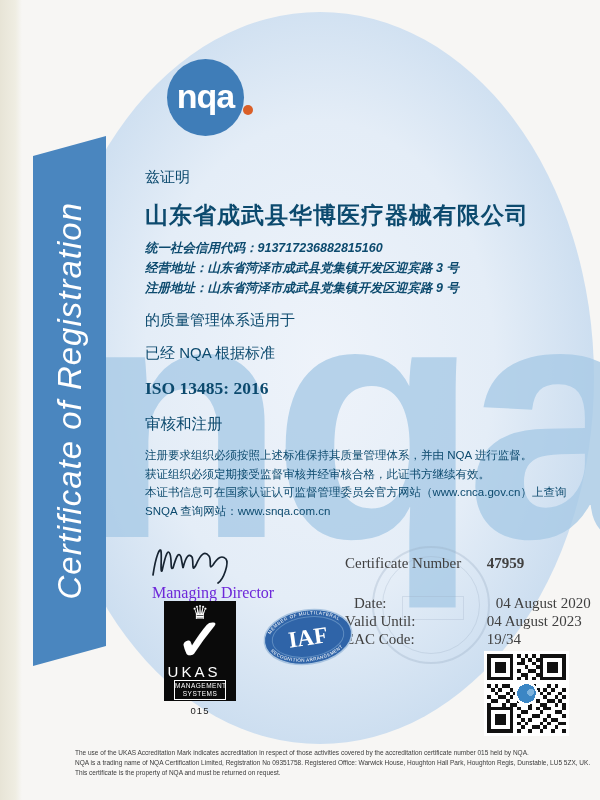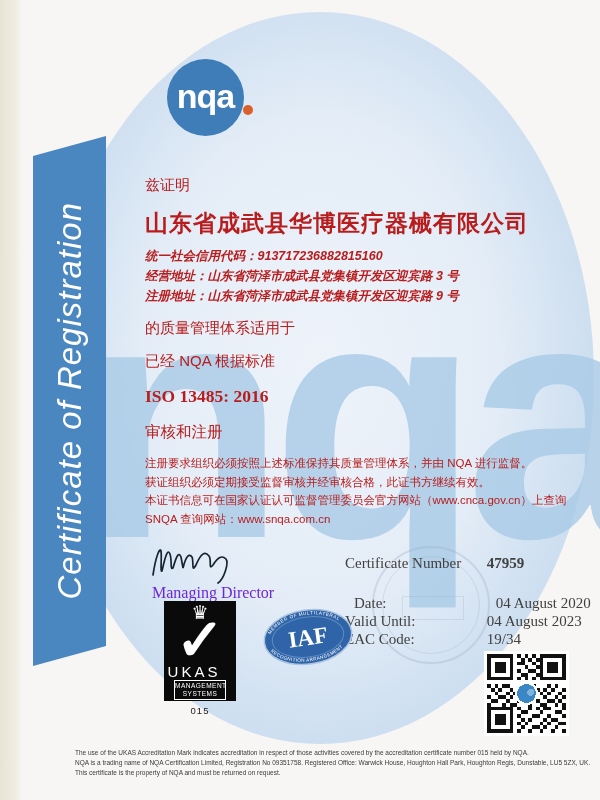--- a/index.html
+++ b/index.html
@@ -28,21 +28,21 @@
     color:#fff; font-style:italic; font-size:33px; font-weight:500; letter-spacing:1px; }
 
   
   .logo { position:absolute; left:167px; top:59px; width:77px; height:77px; border-radius:50%;
     background:#3f7db8; display:flex; align-items:center; justify-content:center; }
   .logo span { color:#fff; font-size:34px; font-weight:bold; letter-spacing:-1px; margin-top:-3px; }
   .logo-dot { position:absolute; left:243px; top:105px; width:10px; height:10px; border-radius:50%;
     background:#da5f28; }
 
   
-  .content { position:absolute; left:145px; top:176px; width:448px; color:#b91c1c; }
+  .content { position:absolute; left:145px; top:168px; width:448px; color:#0c4a6e; }
   .certify { font-size:15px; }
   .company { font-size:23px; font-weight:700; margin-top:13px; letter-spacing:1px; }
   .infoline { font-size:12.5px; font-weight:700; line-height:20px;font-style:italic; }
   .info-block { margin-top:7px; }
   .qms { font-size:15px; margin-top:13px; }
   .scope { font-size:15.5px; font-weight:700; line-height:25px; margin-top:12px; }
   .assessed { font-size:15px; margin-top:14px; }
   .standard { font-family:"Liberation Serif", serif; font-size:17.5px; font-weight:700; margin-top:15px; }
   .audit { font-size:15.5px; margin-top:15px; }
   .notes { margin-top:11px; font-size:11.5px; line-height:18.5px; }

